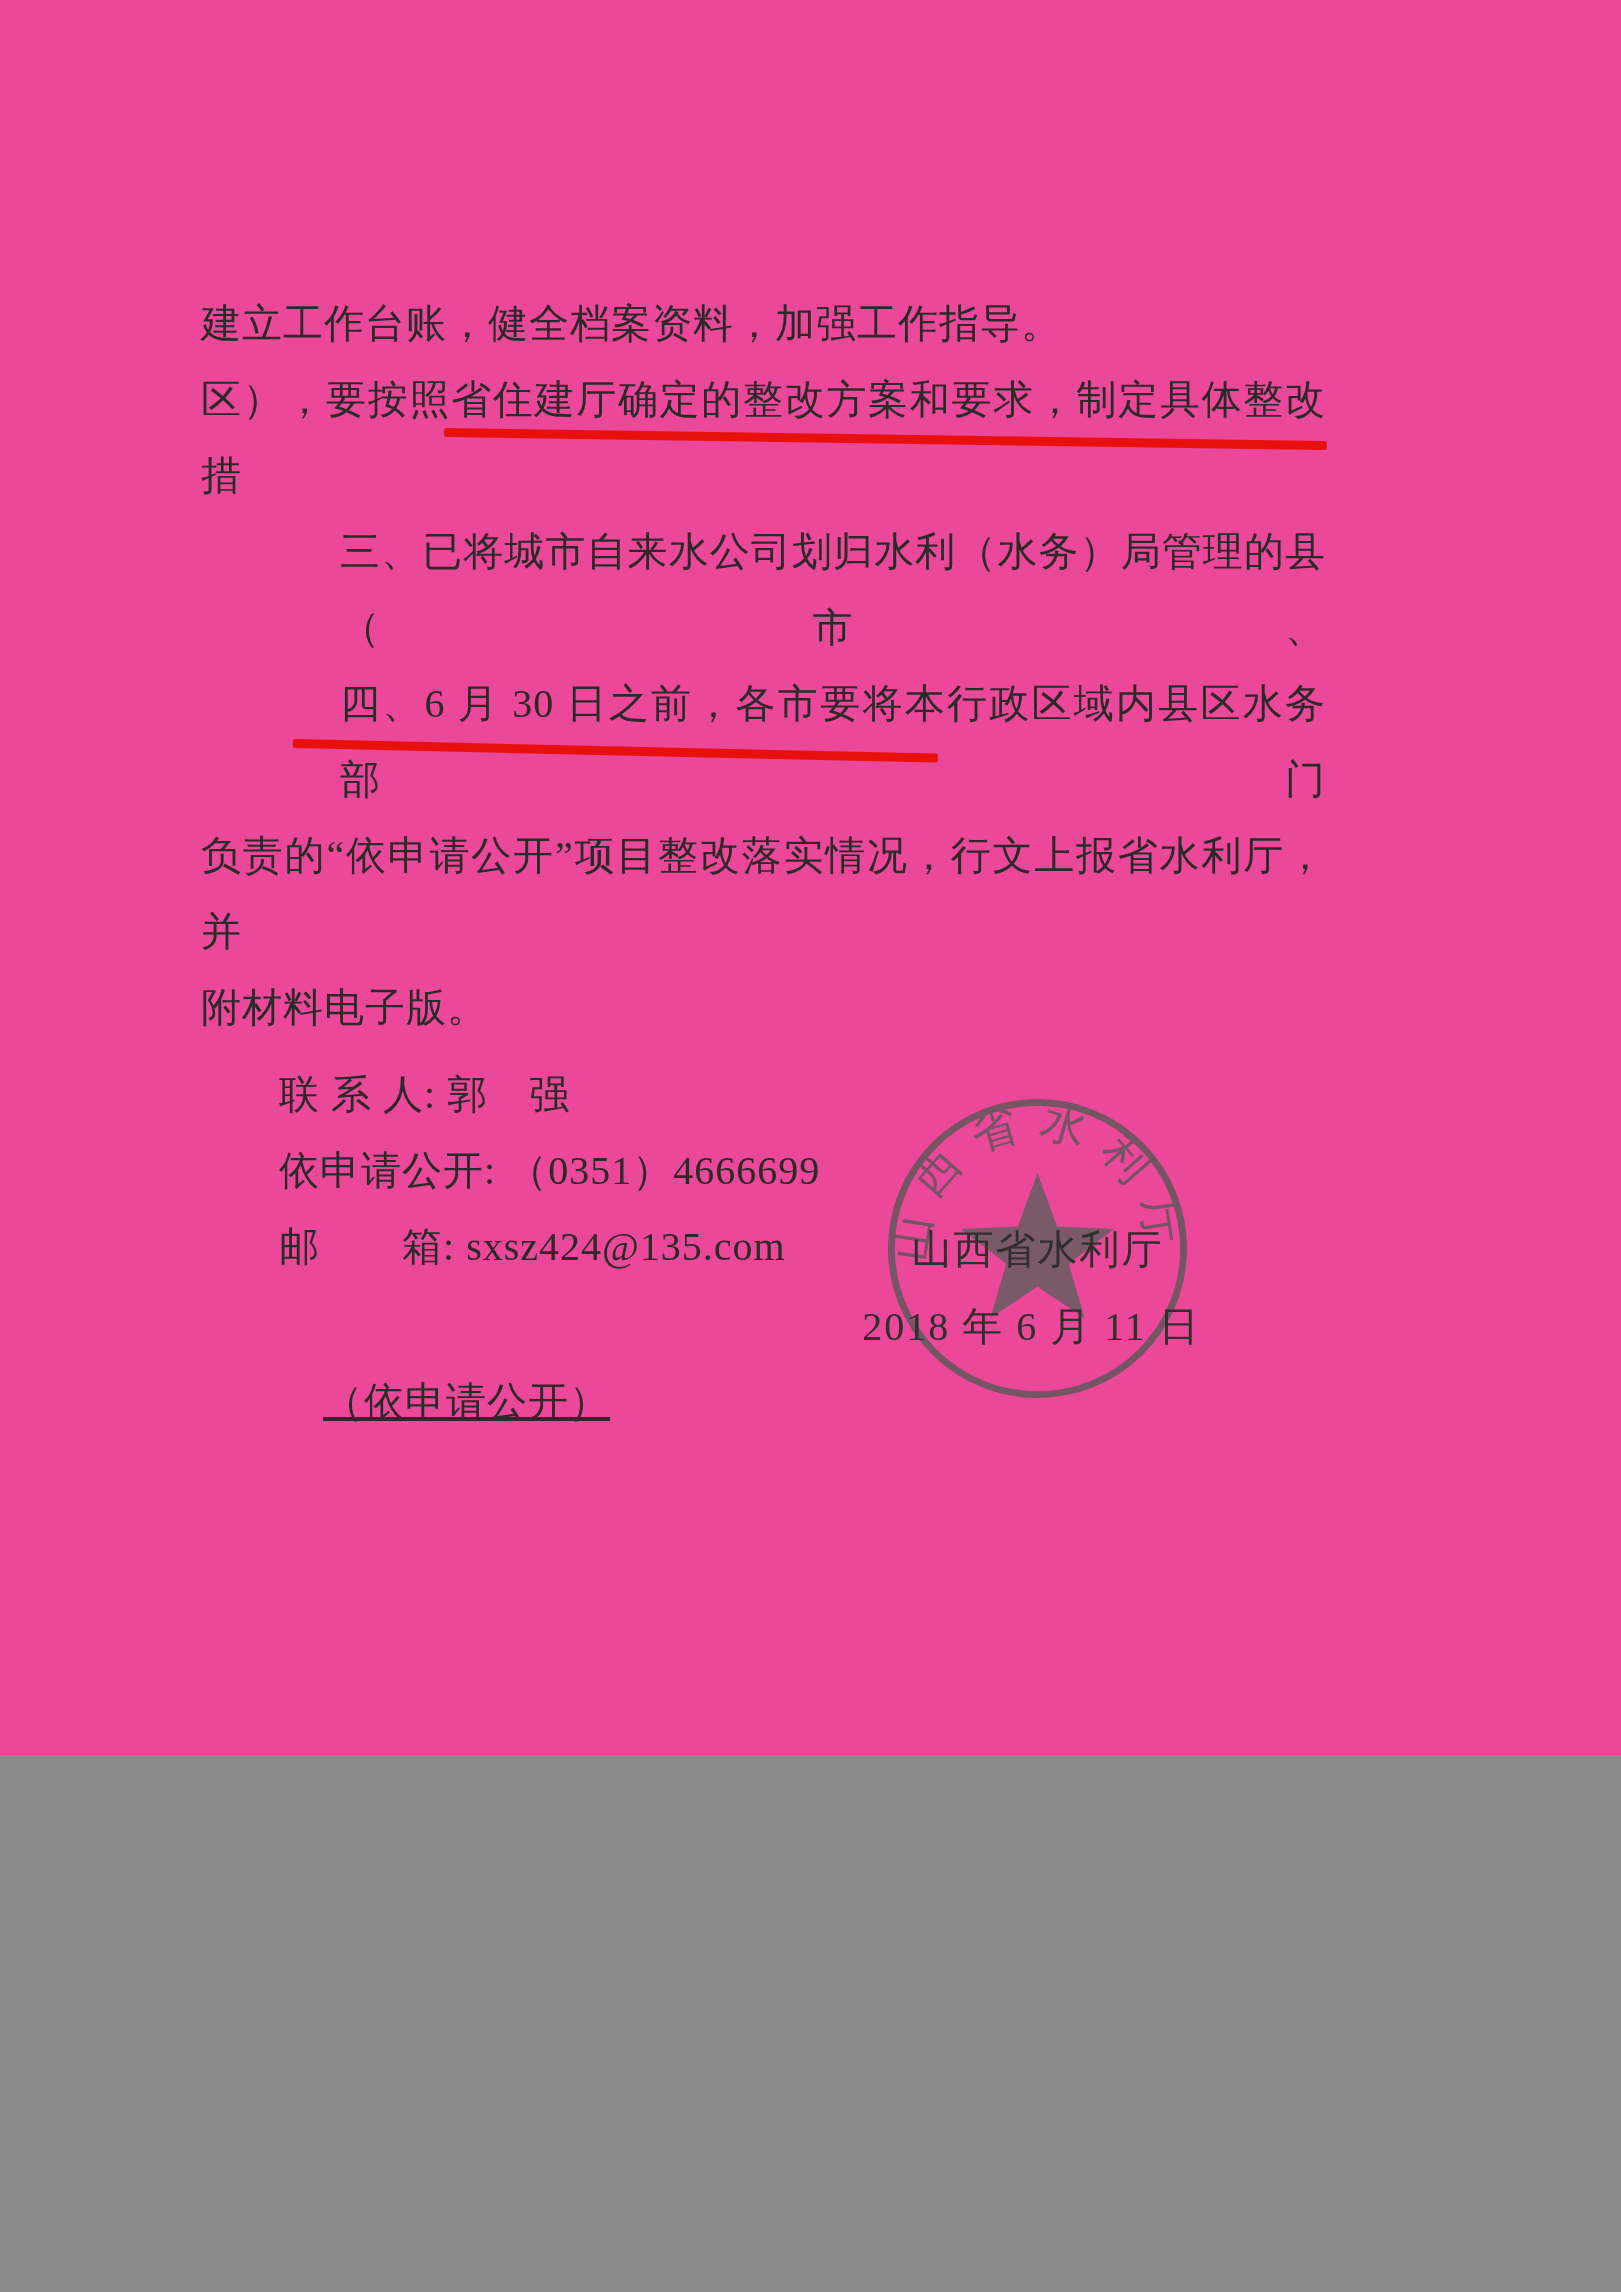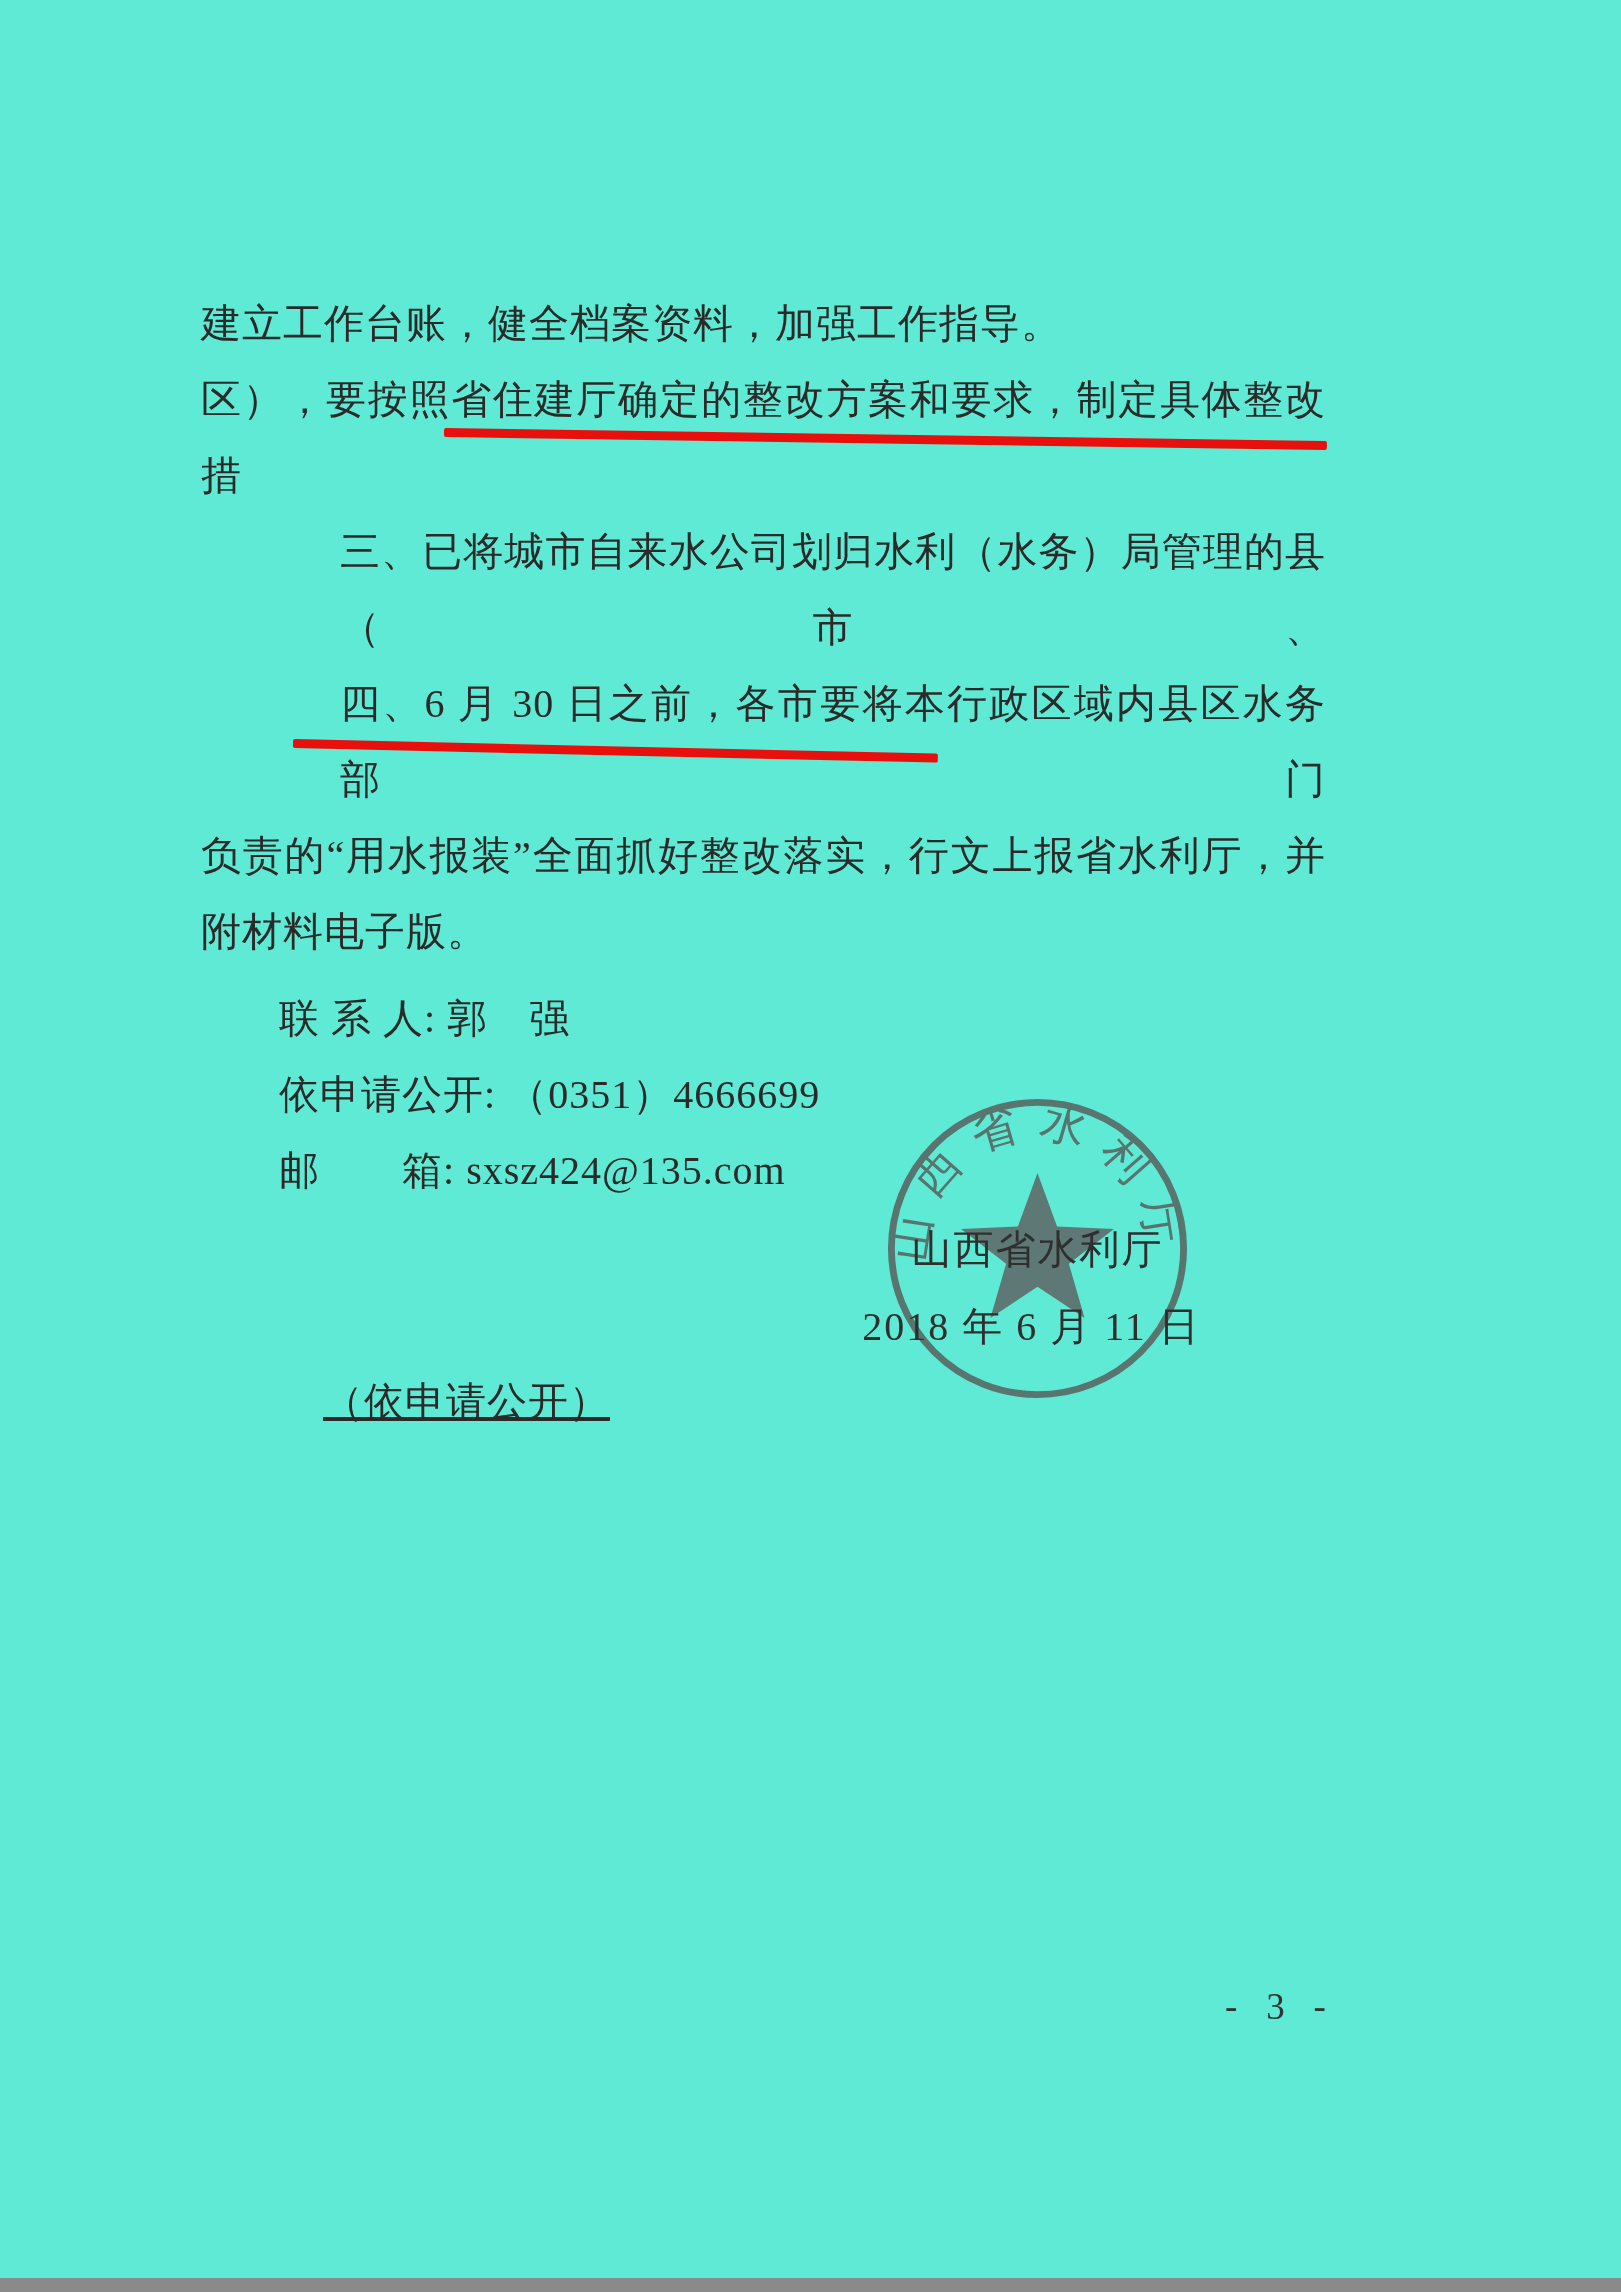--- a/index.html
+++ b/index.html
@@ -1,20 +1,20 @@
 <!DOCTYPE html>
 <html><head>
 <meta charset="utf-8">
 <style>
   html,body{margin:0;padding:0;background:#8a8a8a;}
   .page{
     position:relative;
-    width:1621px;height:2278px;
+    width:1621px;height:1755px;
     margin:0 auto;
-    background:#5eead4;
+    background:#ec4899;
     font-family:"Liberation Serif","DejaVu Serif",serif;
     color:#2a2a2a;
     overflow:hidden;
   }
   .body-col{
     position:absolute;
     left:201px;top:286px;width:1125px;
     font-size:40px;line-height:76px;
     letter-spacing:1px;
   }
@@ -64,21 +64,21 @@
 </head>
 <body>
 
 <div class="page">
 
   <div class="body-col">
     <div class="line">建立工作台账，健全档案资料，加强工作指导。</div>
     <div class="line jl">区），要按照省住建厅确定的整改方案和要求，制定具体整改措</div>
     <div class="line jl ind">三、已将城市自来水公司划归水利（水务）局管理的县（市、</div>
     <div class="line jl ind">四、6 月 30 日之前，各市要将本行政区域内县区水务部门</div>
-    <div class="line jl">负责的“用水报装”全面抓好整改落实，行文上报省水利厅，并</div>
+    <div class="line jl">负责的“依申请公开”项目整改落实情况，行文上报省水利厅，并</div>
     <div class="line">附材料电子版。</div>
 
     <div class="contact">
       <div class="line">
         <span>联 系 人:</span>
         <span>郭　强</span>
       </div>
       <div class="line">
         <span>依申请公开:</span>
         <span>（0351）4666699</span>

